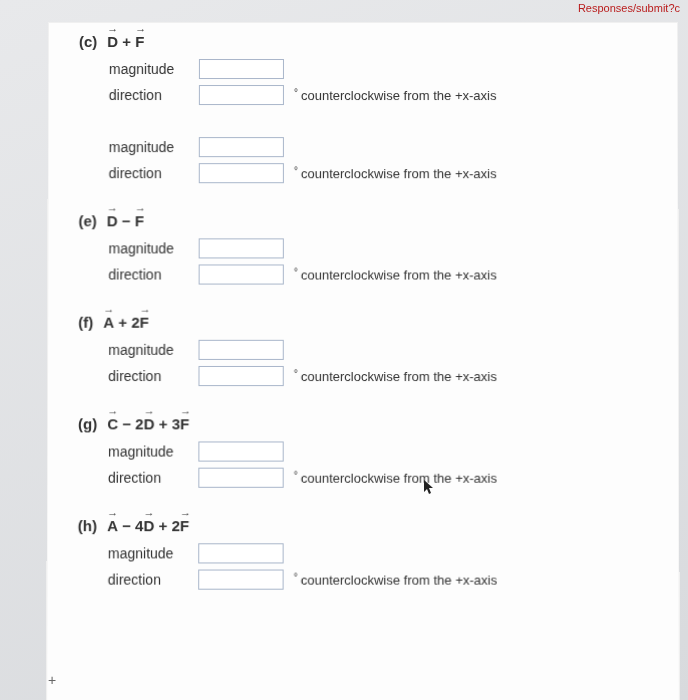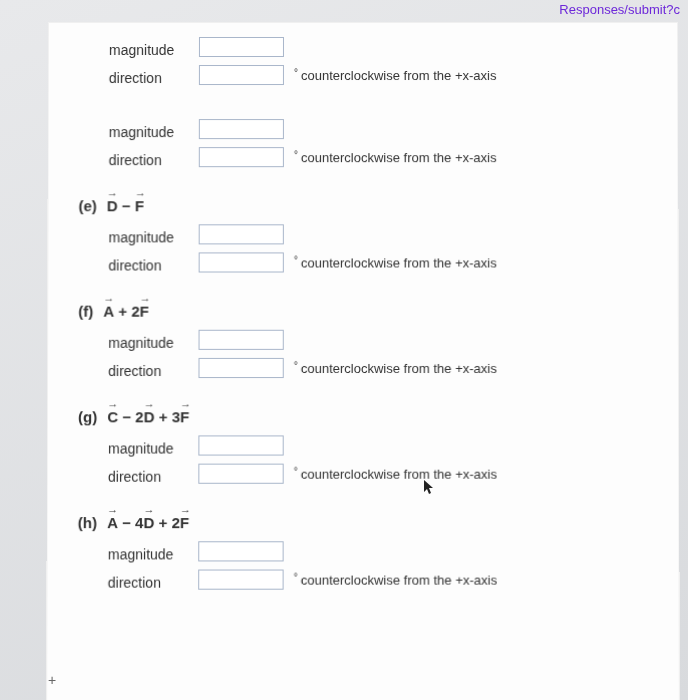--- a/index.html
+++ b/index.html
@@ -9,22 +9,22 @@
       background: linear-gradient(160deg, #e8e9eb 0%, #d8dadd 100%);
       width: 688px;
       height: 700px;
       overflow: hidden;
       position: relative;
     }
     .url-fragment {
       position: absolute;
       top: 2px;
       right: 8px;
-      font-size: 13px;
-      color: #6d28d9;
+      font-size: 11px;
+      color: #b91c1c;
     }
     .page {
       background: #fdfdfd;
       margin: 22px 10px 0 48px;
       padding: 0 30px 20px 30px;
       border: 1px solid rgba(0,0,0,0.05);
       height: 680px;
       transform: perspective(2000px) rotateX(1deg);
       transform-origin: top center;
       color: #333;
@@ -49,21 +49,21 @@
       left: 0;
       font-size: 11px;
       font-weight: normal;
     }
     .row {
       display: flex;
       align-items: center;
       padding: 3px 0 3px 30px;
       font-size: 14px;
     }
-    .label { width: 90px; margin-top: 6px; }
+    .label { width: 90px; }
     .input {
       width: 85px;
       height: 20px;
       border: 1px solid #a9b6ca;
       background: #fff;
       margin-right: 10px;
     }
     .unit {
       font-size: 13px;
       color: #333;
@@ -84,20 +84,21 @@
     }
   </style>
 </head>
 <body>
 
 <div class="url-fragment">Responses/submit?c</div>
 
 <div class="page">
   <div id="problems">
       <div class="problem">
+        <div class="prob-head"><span class="letter">(c)</span><span><span class="vec">D</span> + <span class="vec">F</span></span></div>
         <div class="row">
           <span class="label">magnitude</span>
           <input class="input" style="">
         </div>
         <div class="row">
           <span class="label">direction</span>
           <input class="input" style="">
           <span class="unit"><span class="deg">°</span><span>counterclockwise from the +x-axis</span></span>
         </div>
       </div>

